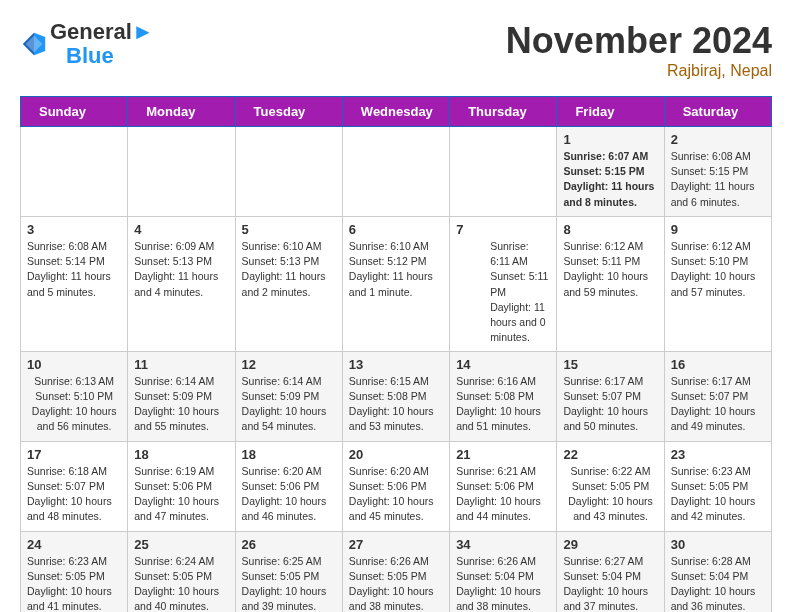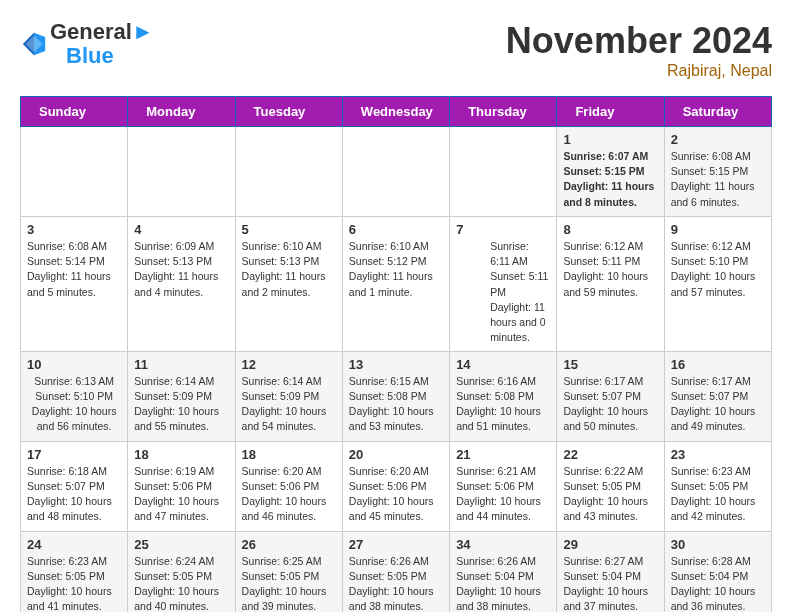--- a/index.html
+++ b/index.html
@@ -254,21 +254,21 @@
 Daylight: 10 hours and 45 minutes.</div>
         </td>
         <td>
           <span class="day-number">21</span>
           <div class="cell-info" style="white-space: pre-line;">Sunrise: 6:21 AM
 Sunset: 5:06 PM
 Daylight: 10 hours and 44 minutes.</div>
         </td>
         <td>
           <span class="day-number">22</span>
-          <div class="cell-info" style="white-space: pre-line;">Sunrise: 6:22 AM
+          <div class="cell-info" style="white-space: pre-line; text-align: center;">Sunrise: 6:22 AM
 Sunset: 5:05 PM
 Daylight: 10 hours and 43 minutes.</div>
         </td>
         <td>
           <span class="day-number">23</span>
           <div class="cell-info" style="white-space: pre-line;">Sunrise: 6:23 AM
 Sunset: 5:05 PM
 Daylight: 10 hours and 42 minutes.</div>
         </td>
       </tr>

